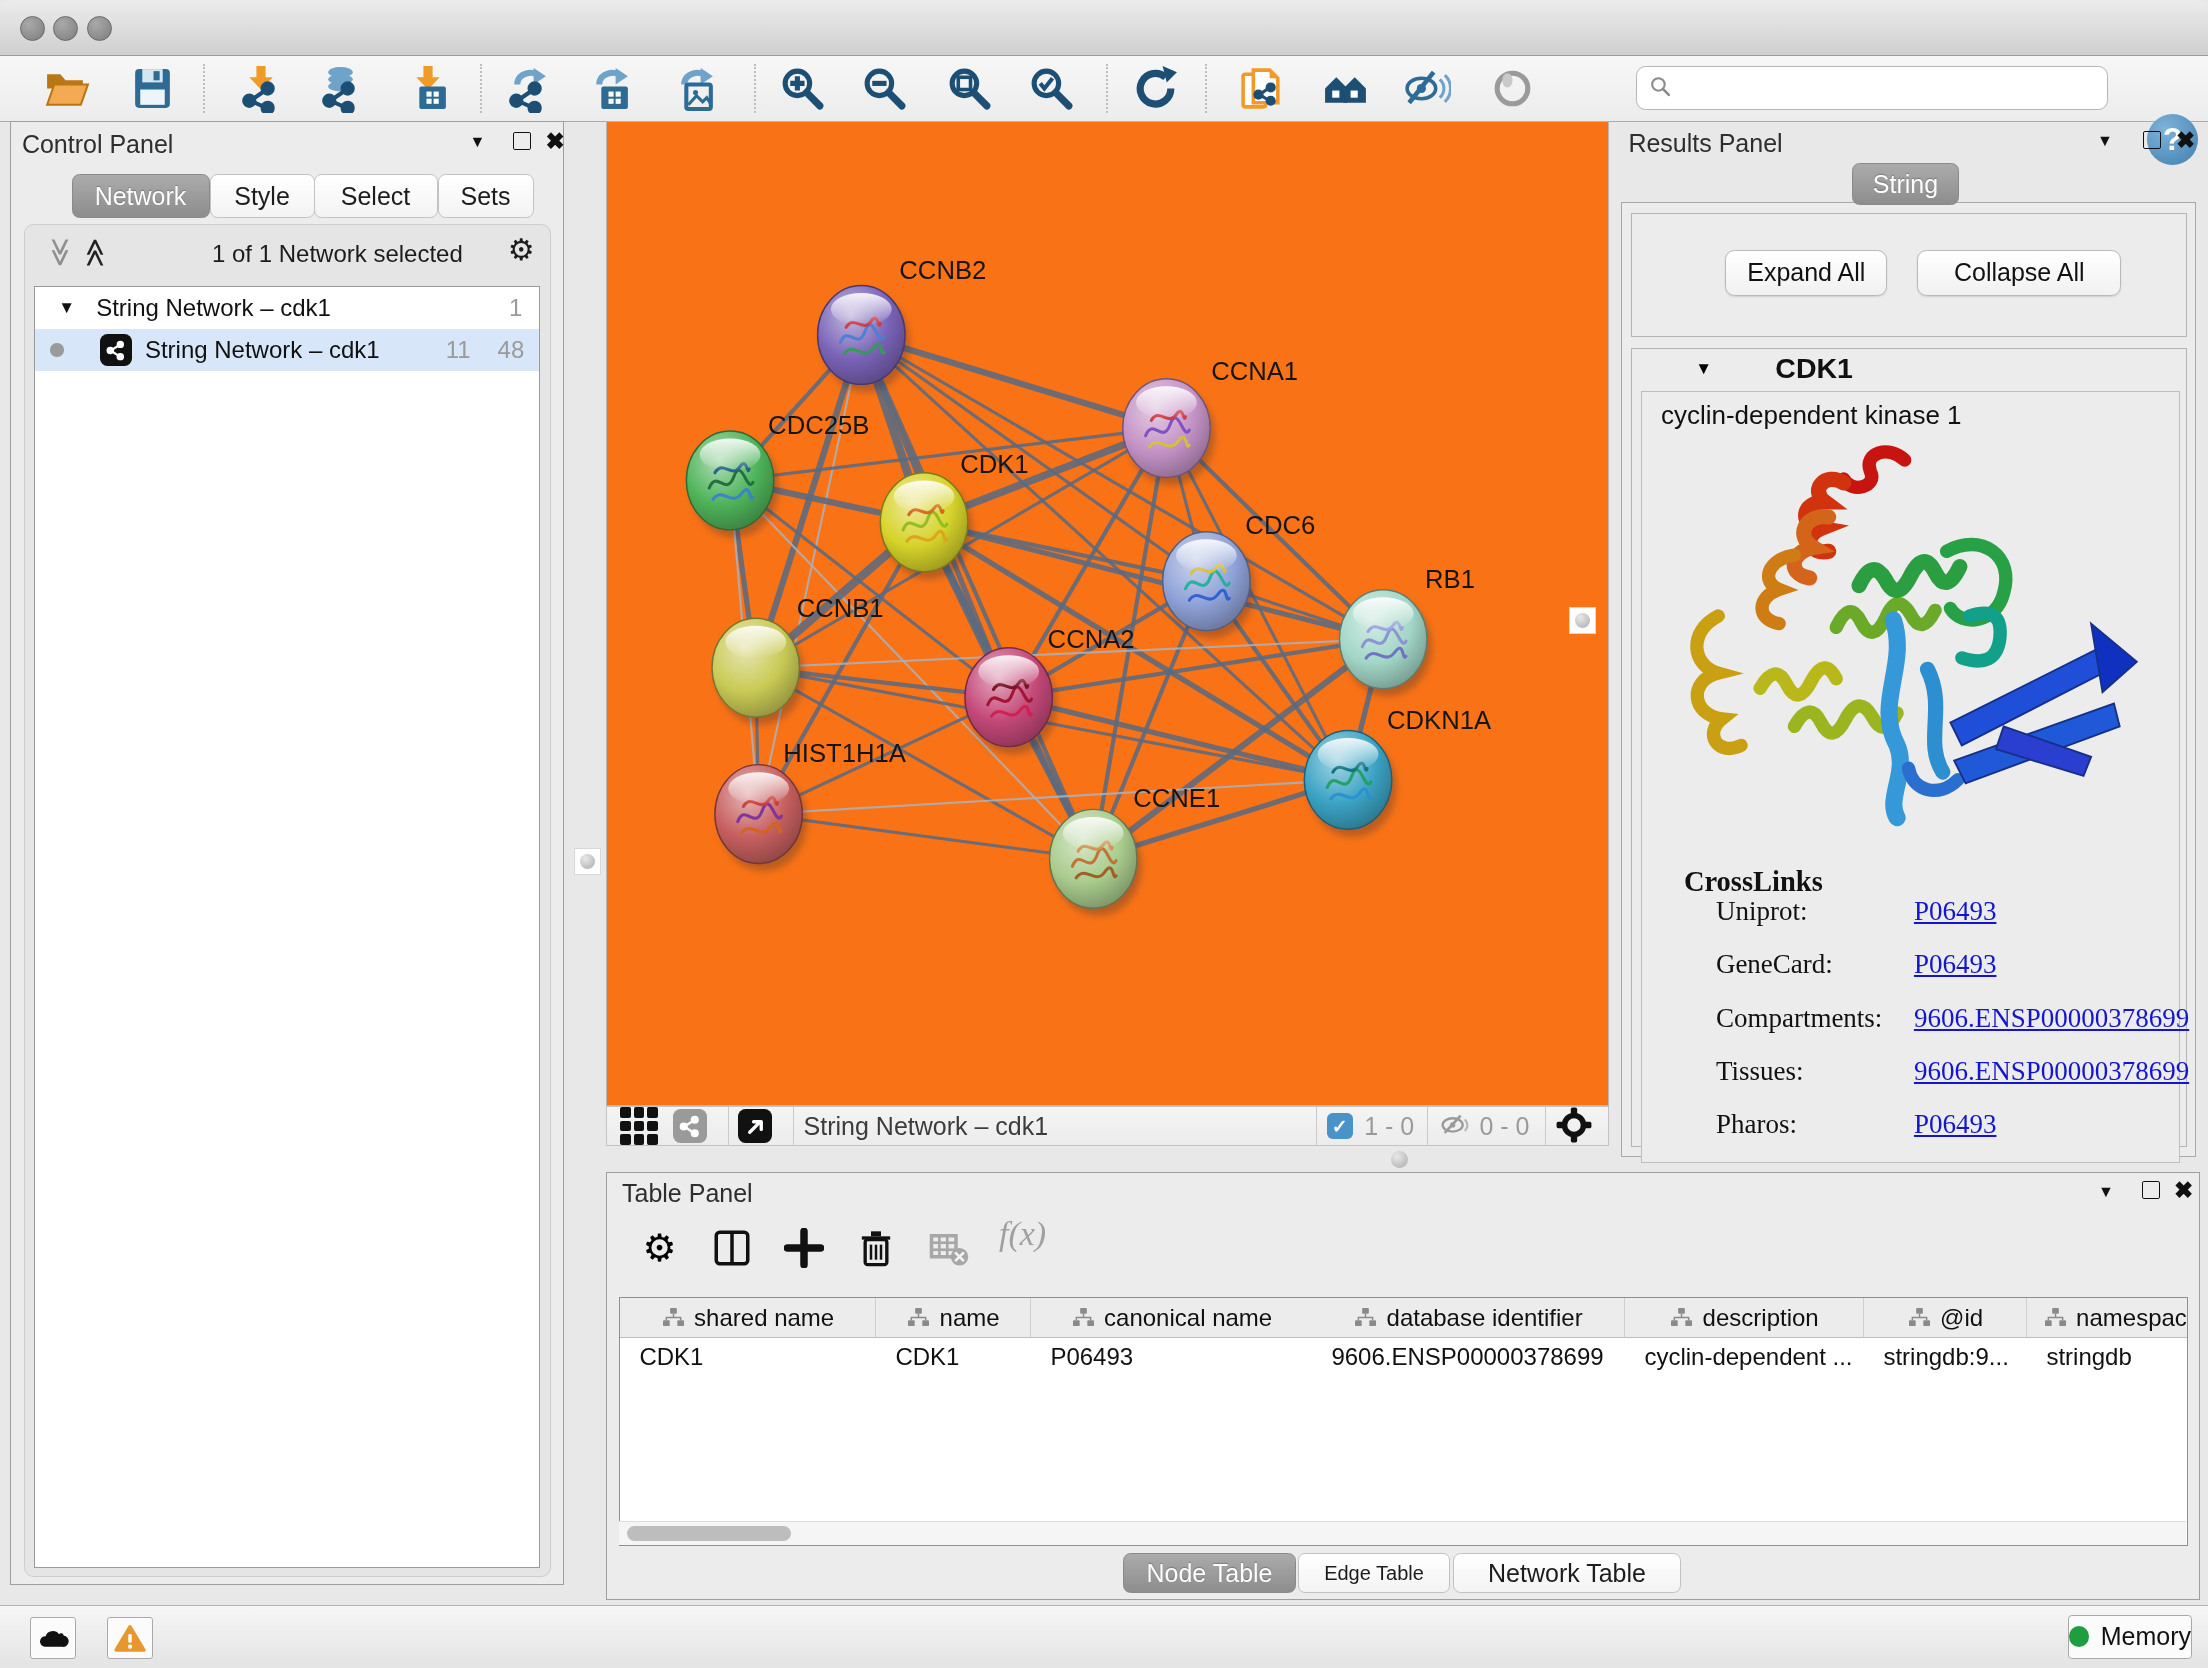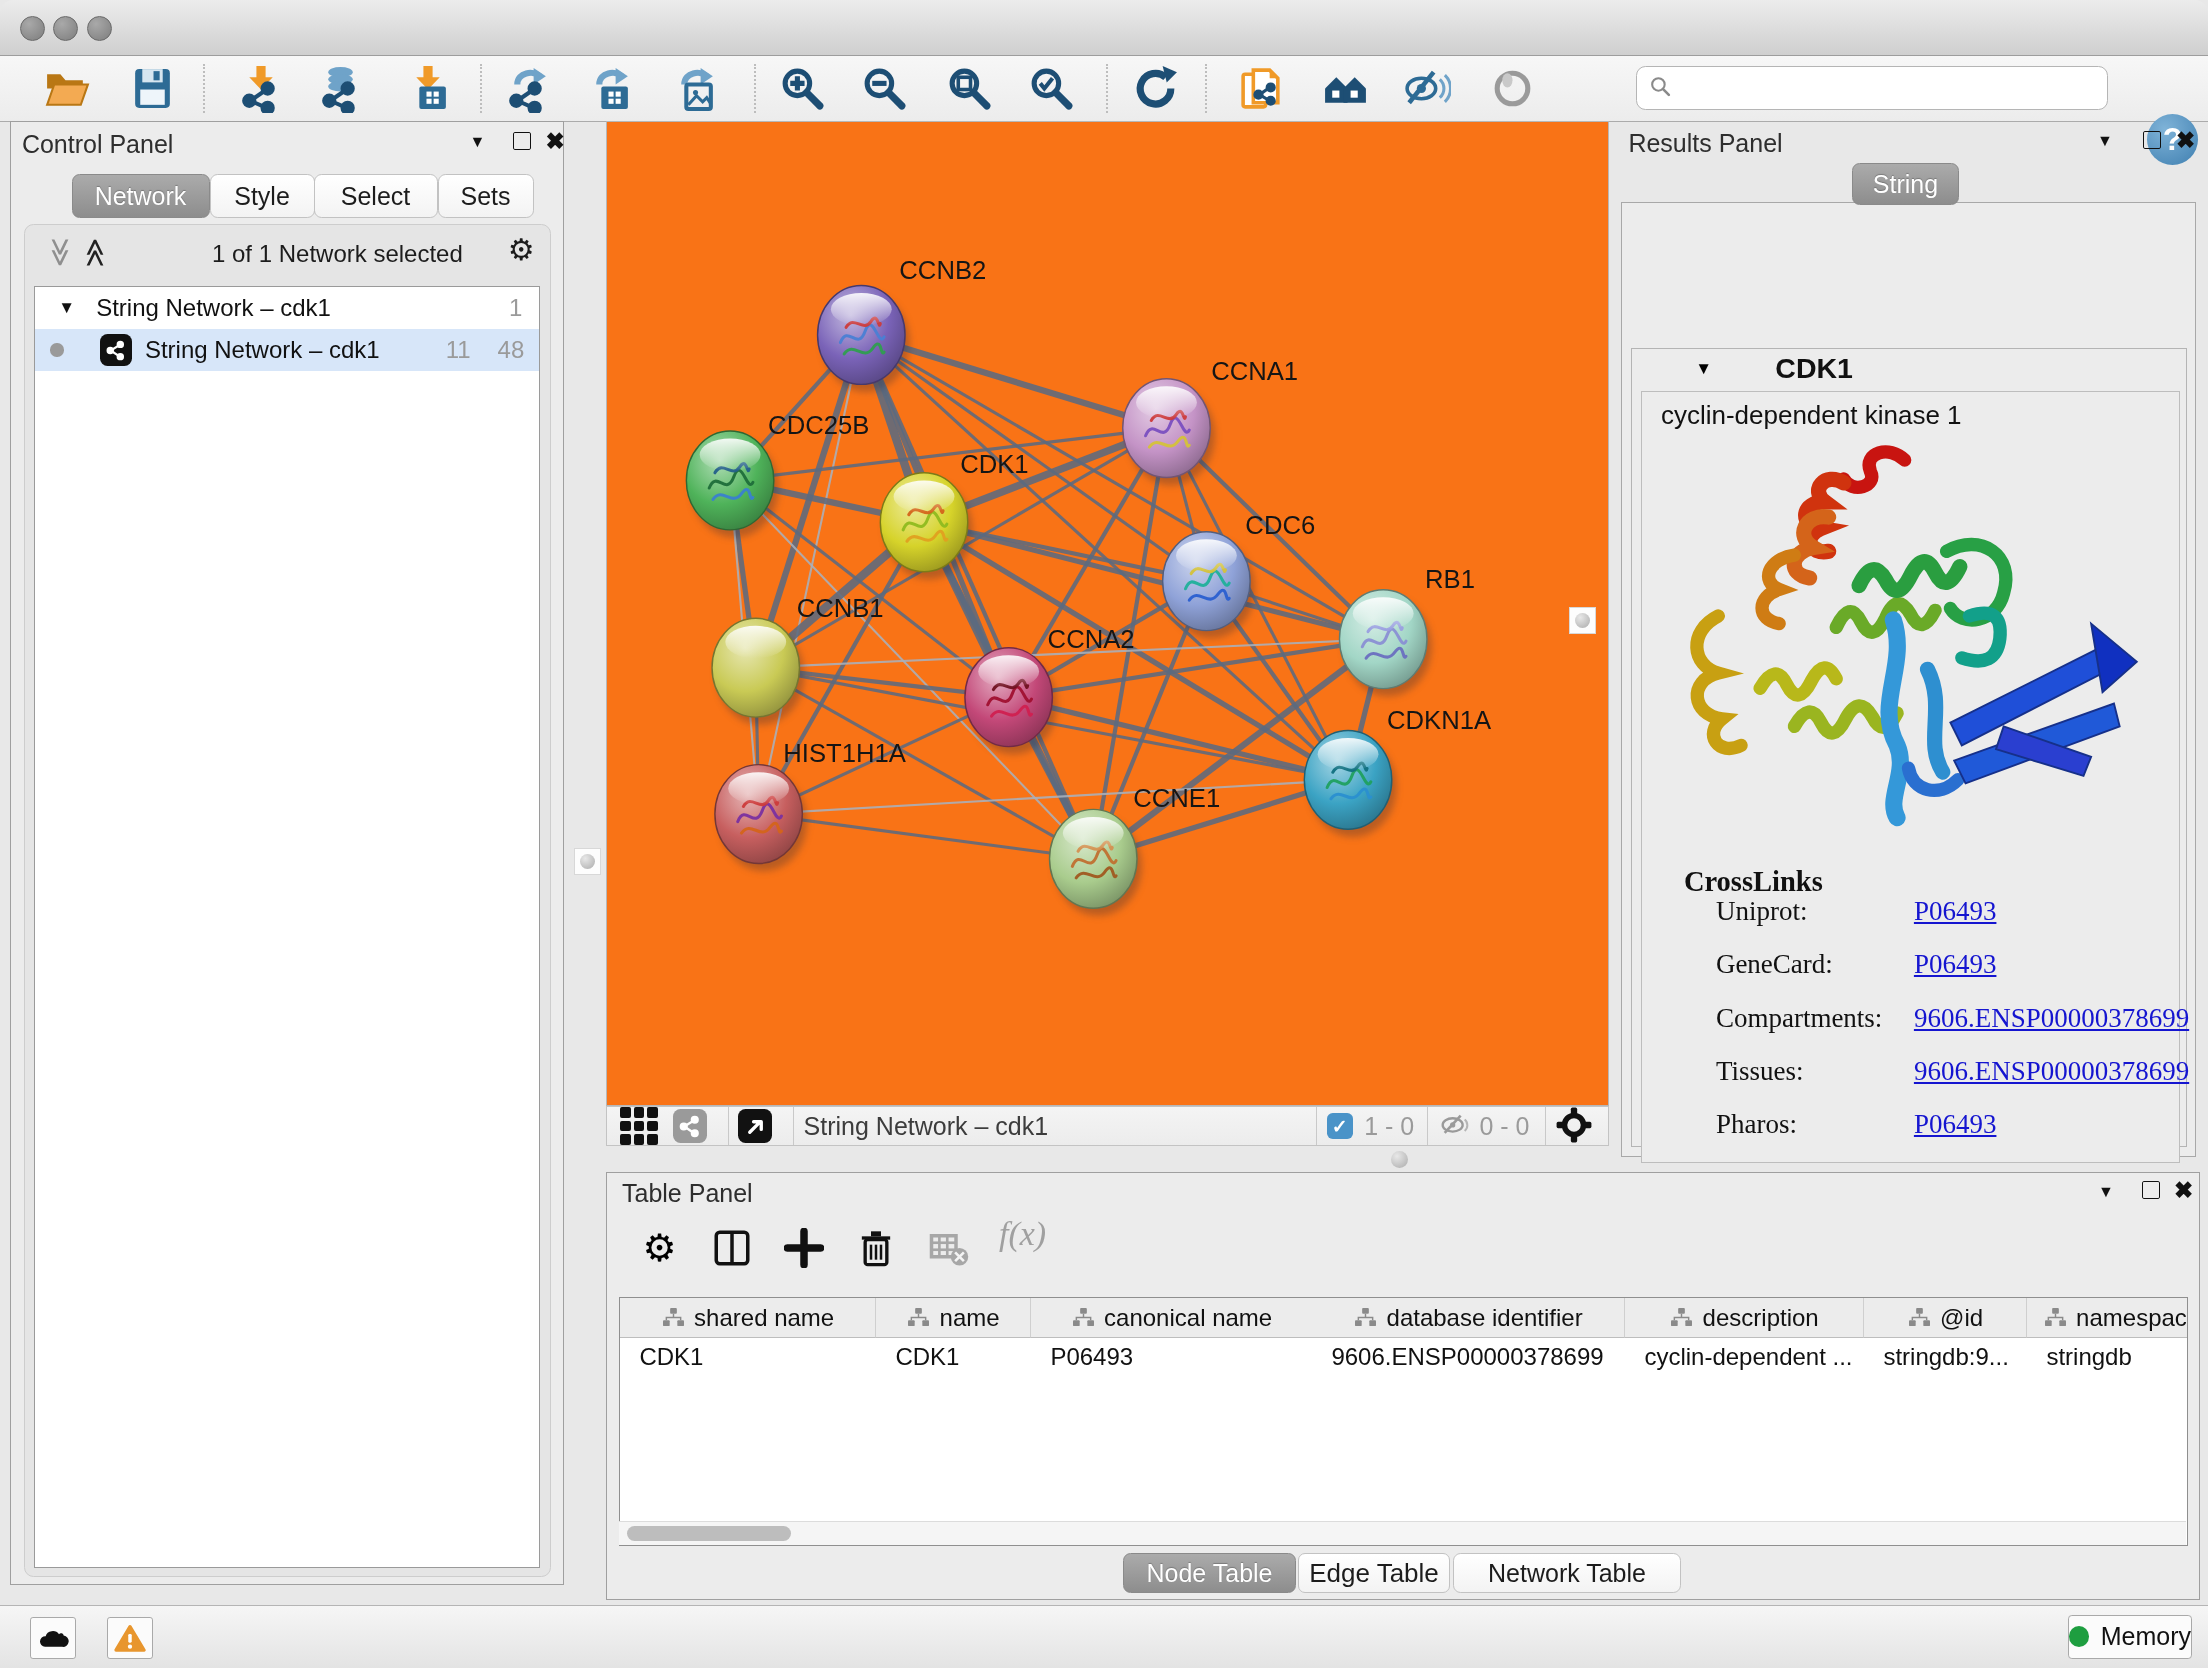--- a/index.html
+++ b/index.html
@@ -611,20 +611,24 @@
   <div class="split-dot"></div>
 </div>
 
 <div id="results-panel" class="abs">
   <div class="abs panel-title" style="left:11.4px;top:7.6px">Results Panel</div>
   <div class="abs win-tri" style="left:480px;top:11.4px">▼</div>
   <div class="abs win-box" style="left:526px;top:9.5px"></div>
   <div class="abs win-x" style="left:559px;top:7.6px">✖</div>
   <div id="string-tab" class="abs tab active">String</div>
   <div id="rp-body" class="abs">
+    <div class="abs rp-card" style="top:9.5px;width:556px;height:124px">
+      <div class="abs btn" style="left:93px;top:36px;width:160px;height:44px">Expand All</div>
+      <div class="abs btn" style="left:285px;top:36px;width:202px;height:44px">Collapse All</div>
+    </div>
     <div class="abs rp-card" style="top:145px;width:556px;height:799px">
       <span class="abs" style="left:63px;top:9.5px;font-size:17px">▼</span>
       <div class="abs" id="gene-symbol" style="left:143px;top:2.9px">CDK1</div>
       <div class="abs" id="desc-card">
         <div class="abs" id="gene-desc" style="left:19px;top:7.6px">cyclin-dependent kinase 1</div>
         <svg class="abs" style="left:19px;top:49px" width="495" height="409" viewBox="0 0 260 215">
           <g fill="none" stroke-linecap="round">
             <path d="M128 10 C120 2 106 6 110 16 C114 24 100 28 96 20" stroke="#c81410" stroke-width="7"></path>
             <path d="M96 22 C86 16 78 26 86 32 C74 32 72 44 84 46 C74 50 78 60 88 58" stroke="#d0330e" stroke-width="8"></path>
             <path d="M88 40 C76 38 70 50 80 56 C68 58 66 70 78 72" stroke="#d4641a" stroke-width="8"></path>
@@ -794,21 +798,21 @@
         <div class="td" style="left:1005px;width:239px">cyclin-dependent ...</div>
         <div class="td" style="left:1244px;width:163px">stringdb:9...</div>
         <div class="td" style="left:1407px;width:190px">stringdb</div>
       </div>
   </div>
   <div class="abs" id="h-scroll">
     <div class="abs" id="h-thumb"></div>
   </div>
   <div id="tp-tabs">
       <div class="abs tab active" style="left: 516px; top: 380px; width: 173px; height: 40px; border-radius: 7.6px; font-size: 25px;">Node Table</div>
-      <div class="abs tab" style="left: 691px; top: 380px; width: 152px; height: 40px; border-radius: 7px; font-size: 26px;">Edge Table</div>
+      <div class="abs tab" style="left: 691px; top: 380px; width: 152px; height: 40px; border-radius: 7px; font-size: 20px;">Edge Table</div>
       <div class="abs tab" style="left: 846px; top: 380px; width: 228px; height: 40px; border-radius: 7.6px; font-size: 25px;">Network Table</div>
     </div>
 </div>
 
 <div id="statusbar" class="abs">
   <div class="abs sb-btn" style="left:30px">
     <svg width="32" height="27" viewBox="0 0 48 36">
       <path d="M12 32 a8 8 0 0 1 1-16 a11 10 0 0 1 20-3 a4 4 0 0 1 7 2 a7.5 7.5 0 0 1 -2 17 z" fill="#111"></path>
       </svg>
     </div>

